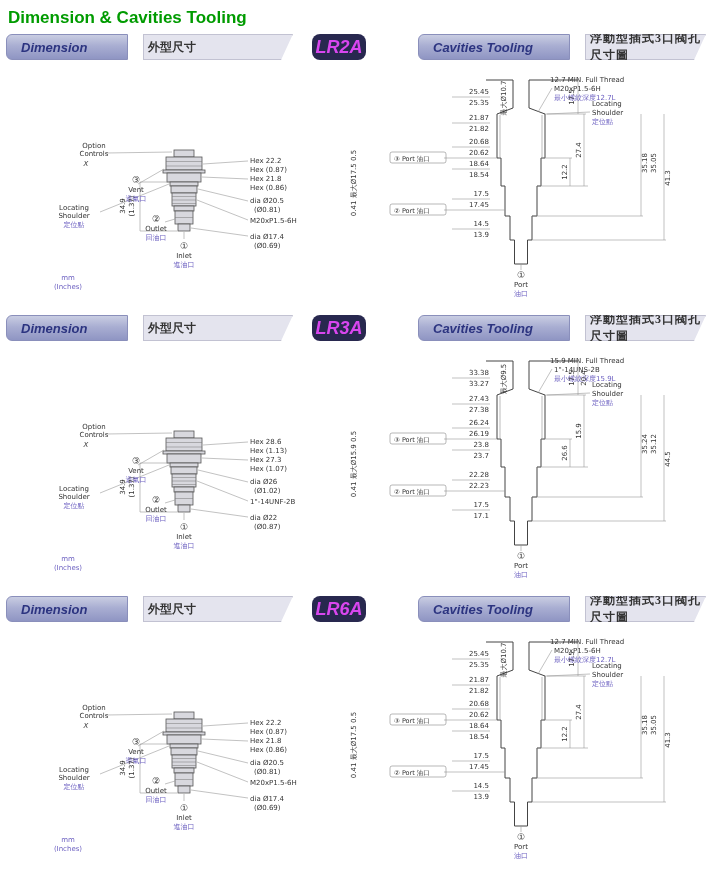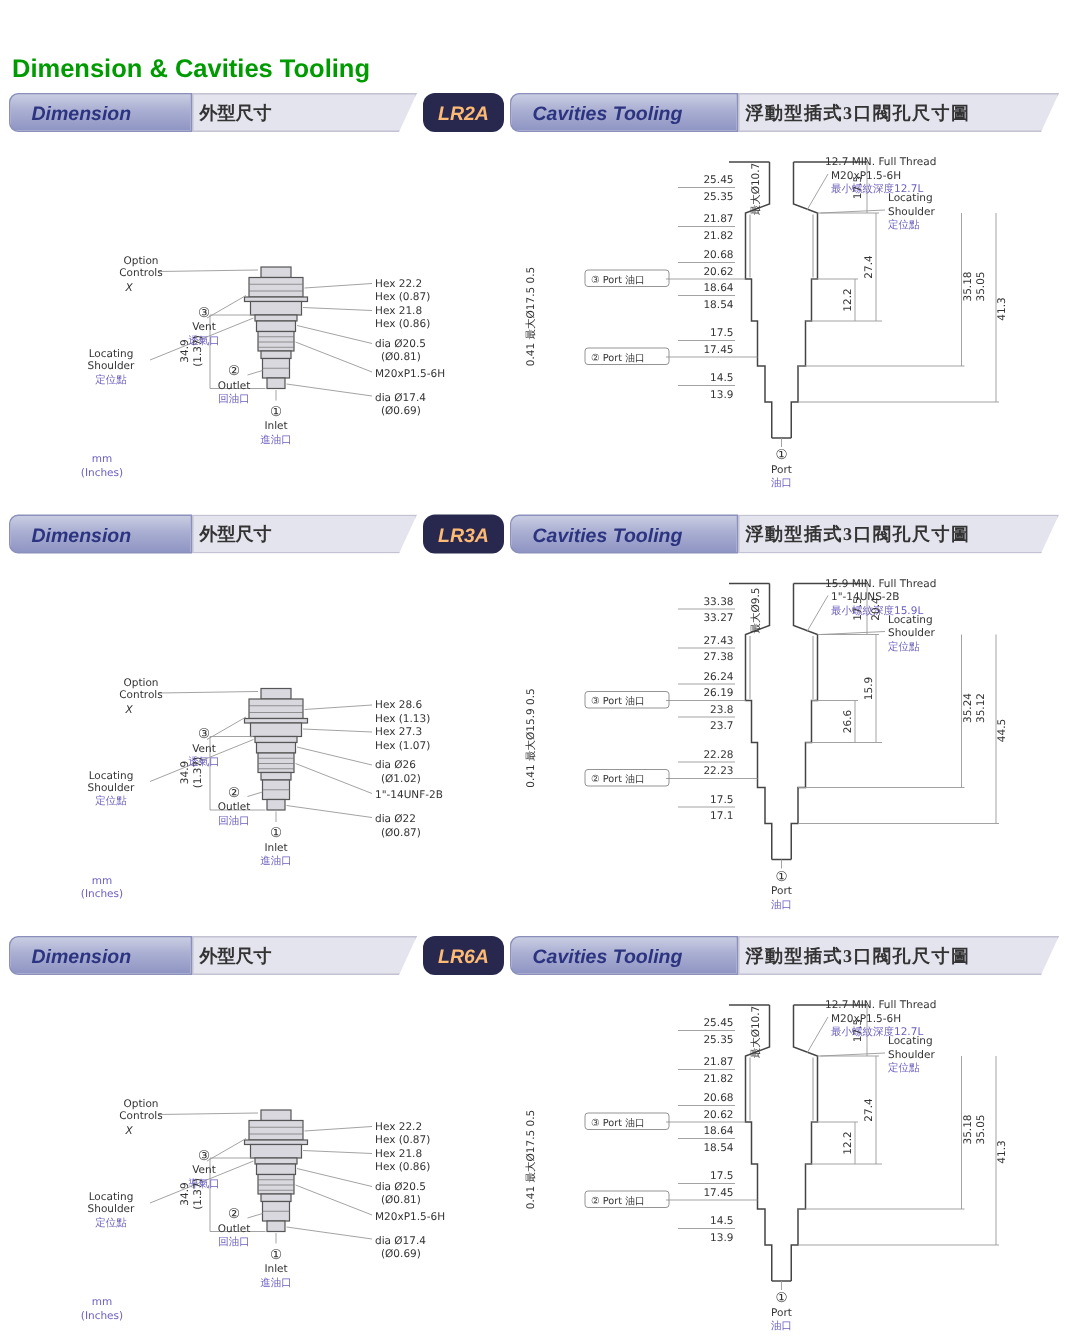--- a/index.html
+++ b/index.html
@@ -1,32 +1,32 @@
 <!DOCTYPE html>
 <html><head>
 <meta charset="utf-8">
 <style>
   * { margin:0; padding:0; box-sizing:border-box; }
   html,body { width:712px; background:#fff; }
   body { height:891px; overflow:hidden; font-family:"Liberation Sans","DejaVu Sans",sans-serif; }
-  .page-title { color:#009b00; font-weight:bold; font-size:17px; padding:8px 8px 6px;margin-top:28px; }
+  .page-title { color:#009b00; font-weight:bold; font-size:17px; padding:8px 8px 6px; }
   .section { margin:0 6px 5px; }
-  .bar { display:flex; height:26px; align-items:stretch; }
+  .bar { display:flex; height:26px; align-items:stretch;gap:15px; }
   .pill { background:linear-gradient(180deg,#c9cde2 0%,#a9aed2 45%,#8f95c3 100%);
           border:1px solid #8a8fbb; border-radius:6px 0 0 6px; color:#2c3480;
           font-style:italic; font-weight:bold; font-size:13px; display:flex;
           align-items:center; padding:0 14px; }
   .pill.dim { width:122px; }
-  .pill.cav { width:152px; }
+  .pill.cav { width:152px;margin-left:33px; }
   .zh-box { background:#e4e4ee; border:1px solid #c2c2d2; font-weight:bold; font-size:12px;
             color:#333; display:flex; align-items:center; padding:0 4px;
             clip-path:polygon(0 0,100% 0,calc(100% - 12px) 100%,0 100%); }
   .zh-box.dim { width:150px; }
   .zh-box.cav { flex:1; letter-spacing:1px;font-family:Liberation Serif, serif; }
-  .badge { background:#28284f; color:#fdba74; font-style:italic; font-weight:bold; font-size:13px;
+  .badge { background:#28284f; color:#d946ef; font-style:italic; font-weight:bold; font-size:18px;
            border-radius:8px; display:flex; align-items:center; justify-content:center;
            width:54px; margin:0 4px; }
   .body-row { display:flex; height:250px; }
   .dim-svg { width:330px; height:178px; margin-top:62px; }
   .cav-svg { width:370px; height:235px; margin-top:8px; }
   svg text { font-size:7px; fill:#333; font-family:"DejaVu Sans",sans-serif; }
   svg text.zh { fill:#6b5fc0; }
   svg text.circ { font-size:9px; }
   svg text.it { font-style:italic; }
   svg text.sm { font-size:6.5px; }

